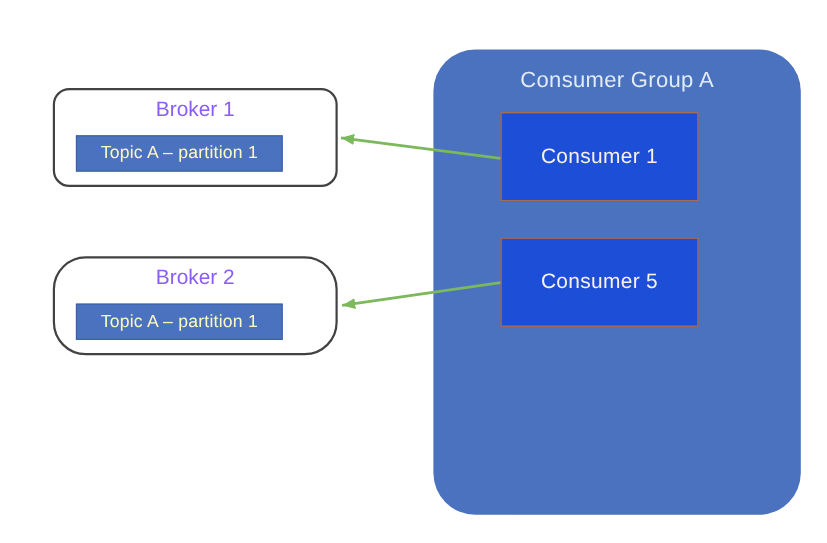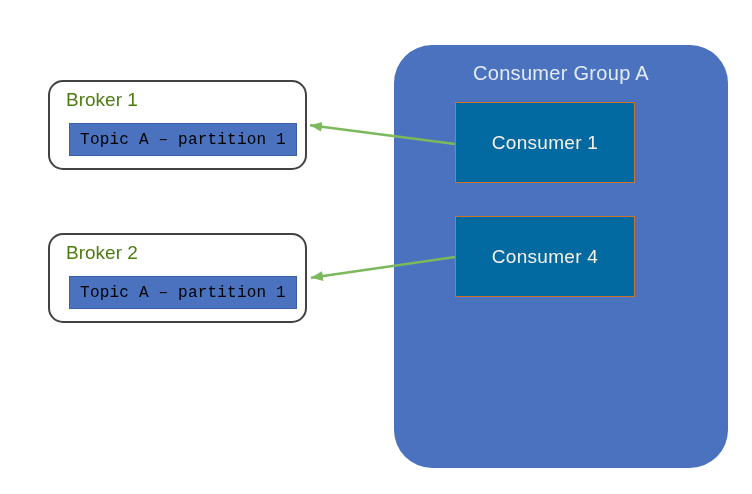--- a/index.html
+++ b/index.html
@@ -33,21 +33,21 @@
     text-align: center;
     font-size: 20px;
     color: #e3ebf8;
     letter-spacing: 0.3px;
   }
   .consumer {
     position: absolute;
     left: 61px;
     width: 180px;
     height: 81px;
-    background: #0369a1;
+    background: #1d4ed8;
     border: 1px solid #c9732f;
     box-sizing: border-box;
     display: flex;
     align-items: center;
     justify-content: center;
     font-size: 19px;
     color: #f8f1e7;
     letter-spacing: 0.3px;
   }
   .consumer-1 { top: 57px; }
@@ -59,69 +59,67 @@
     position: absolute;
     left: 48px;
     width: 259px;
     height: 90px;
     background: #ffffff;
     border: 2px solid #424242;
     border-radius: 15px;
     box-sizing: border-box;
   }
   .broker-1 { top: 80px; }
-  .broker-2 { top: 233px; }
+  .broker-2 { top: 233px; border-radius: 30px; }
   .broker-label {
     position: absolute;
     top: 7px;
     left: 0;
     width: 100%;
-    text-align: left;
+    text-align: center;
     font-size: 19px;
-    color: #4d7c0f;
-    padding-left: 16px;
+    color: #8b5cf6;
   }
   .partition {
     position: absolute;
     left: 19px;
     top: 41px;
-    width: 228px;
+    width: 188px;
     height: 33px;
     background: #4a72be;
     border: 1px solid #3a5fa8;
     box-sizing: border-box;
     display: flex;
     align-items: center;
     justify-content: center;
     font-size: 16px;
-    color: #000000;
+    color: #fef9c3;
     letter-spacing: 0.2px;
     white-space: nowrap;
-    font-family: Liberation Mono, monospace;
   }
 
   
   .arrows {
     position: absolute;
     left: 0;
     top: 0;
     width: 752px;
     height: 494px;
     pointer-events: none;
   }
 </style>
 </head>
 <body>
 
 <div class="canvas">
 
   <div class="group-box">
     <div class="group-title">Consumer Group A</div>
     <div class="consumer consumer-1">Consumer 1</div>
-    <div class="consumer consumer-2">Consumer 4</div>
+    <div class="consumer consumer-2">Consumer 5</div>
   </div>
 
   <div class="broker broker-1">
     <div class="broker-label">Broker 1</div>
     <div class="partition">Topic A – partition 1</div>
   </div>
 
   <div class="broker broker-2">
     <div class="broker-label">Broker 2</div>
     <div class="partition">Topic A – partition 1</div>

